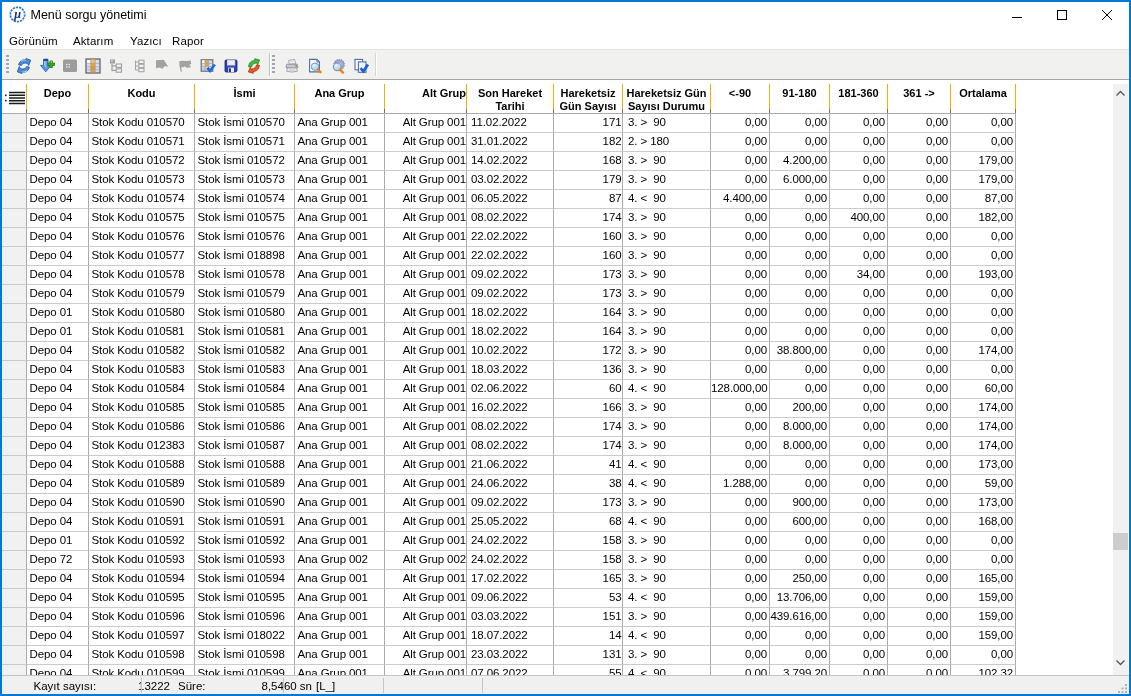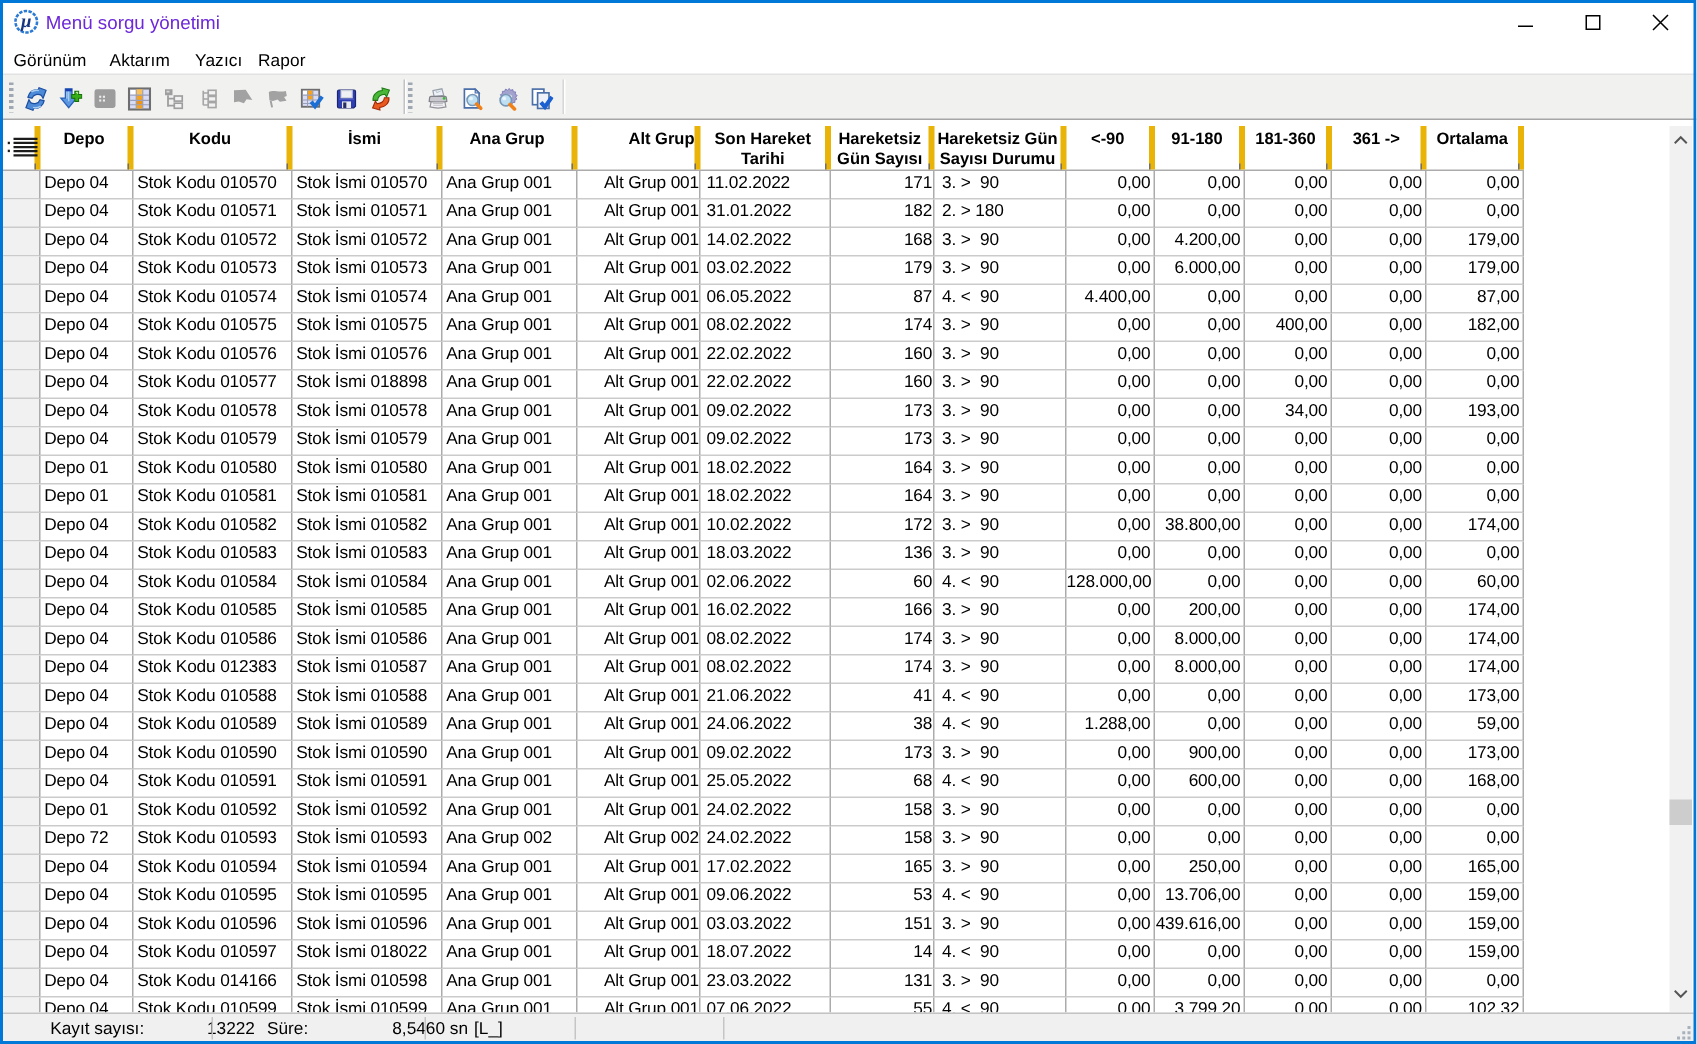--- a/index.html
+++ b/index.html
@@ -1,40 +1,40 @@
 <!DOCTYPE html>
 <html><head><meta charset="utf-8"><style>
 *{margin:0;padding:0;box-sizing:border-box;}
 html,body{width:1131px;height:696px;overflow:hidden;}
 body{font-family:"Liberation Sans",sans-serif;background:#fff;position:relative;}
 .win{position:absolute;inset:0;background:#fff;}
 .frame{position:absolute;inset:0;border:2px solid #0078d7;z-index:60;pointer-events:none;}
 
 .title{position:absolute;left:0;top:0;width:100%;height:28px;background:#fff;}
 .title .ico{position:absolute;left:9px;top:6px;}
-.title .txt{position:absolute;left:30.5px;top:7.5px;font-size:12.5px;color:#6d28d9;letter-spacing:0px;}
+.title .txt{position:absolute;left:30.5px;top:7.5px;font-size:12.5px;color:#000000;letter-spacing:0px;}
 .wbtn{position:absolute;top:0;height:28px;width:45px;}
 .wbtn svg{position:absolute;left:50%;top:calc(50% + 1px);transform:translate(-50%,-50%);}
 
 .menu{position:absolute;left:0;top:28px;width:100%;height:21px;background:#fff;font-size:11.5px;color:#000;}
 .menu span{position:absolute;top:7px;letter-spacing:0.1px;}
 .mline{position:absolute;left:0;top:49px;width:100%;height:1px;background:#e2e2e2;}
 
 .tbar{position:absolute;left:0;top:50px;width:100%;height:30px;background:#f1f1f0;border-bottom:1.5px solid #a6a6a6;}
 .tbtn{position:absolute;top:7.5px;width:16px;height:16px;}
 .grip{position:absolute;top:5px;width:3px;height:20px;
  background-image:repeating-linear-gradient(to bottom,#9fa8b2 0 2px,transparent 2px 4px);}
 .tsep{position:absolute;left:269px;top:3px;width:1px;height:23px;background:#c2c2c2;box-shadow:1px 0 0 #fff;}
 .tend{position:absolute;left:375px;top:3px;width:1px;height:23px;background:#d6d6d6;box-shadow:1px 0 0 #fff;}
 
 .hcell::after{content:"";position:absolute;right:-1px;bottom:0;width:1px;height:4px;background:#707070;}
 .grid{position:absolute;left:2px;top:83.5px;width:1111px;height:591.5px;background:#fff;overflow:hidden;}
 .ghead{position:absolute;left:0;top:0;width:1014px;height:30px;background:#fff;border-bottom:1px solid #ababab;display:flex;}
 .hcell{position:relative;font-weight:bold;font-size:11px;color:#000;text-align:center;padding-top:3px;line-height:13.5px;
- border-right:4px solid #eab308;height:29px;}
+ border-right:1px solid #eab308;height:29px;}
 .gbody{position:absolute;left:0;top:30px;width:1014px;}
 .row{display:flex;height:19px;}
 .cell{font-size:11.5px;color:#000;line-height:16px;height:19px;border-right:1px solid #ababab;
  border-bottom:1px solid #cbcbcb;padding-left:2.5px;white-space:nowrap;overflow:hidden;letter-spacing:-0.1px;}
 .num{text-align:right;padding-left:0;padding-right:2px;}
 .selc{background:#f1f1f1;}
 .row .c-hgs{padding-right:0.5px;}
 .row .c-hgsd{padding-left:5px;}
 .c-sel{width:25px;}
 .c-depo{width:62px;}
@@ -659,21 +659,21 @@
         <div class="cell c-hgsd">4. &lt;&nbsp;&nbsp;90</div>
         <div class="cell c-c90 num">0,00</div>
         <div class="cell c-c180 num">0,00</div>
         <div class="cell c-c360 num">0,00</div>
         <div class="cell c-c361 num">0,00</div>
         <div class="cell c-ort num">159,00</div>
       </div>
 <div class="row">
         <div class="cell c-sel selc"></div>
         <div class="cell c-depo">Depo 04</div>
-        <div class="cell c-kodu">Stok Kodu 014166</div>
+        <div class="cell c-kodu">Stok Kodu 010598</div>
         <div class="cell c-ismi">Stok İsmi 010598</div>
         <div class="cell c-ana">Ana Grup 001</div>
         <div class="cell c-alt">Alt Grup 001</div>
         <div class="cell c-son">23.03.2022</div>
         <div class="cell c-hgs num">131</div>
         <div class="cell c-hgsd">3. &gt;&nbsp;&nbsp;90</div>
         <div class="cell c-c90 num">0,00</div>
         <div class="cell c-c180 num">0,00</div>
         <div class="cell c-c360 num">0,00</div>
         <div class="cell c-c361 num">0,00</div>

